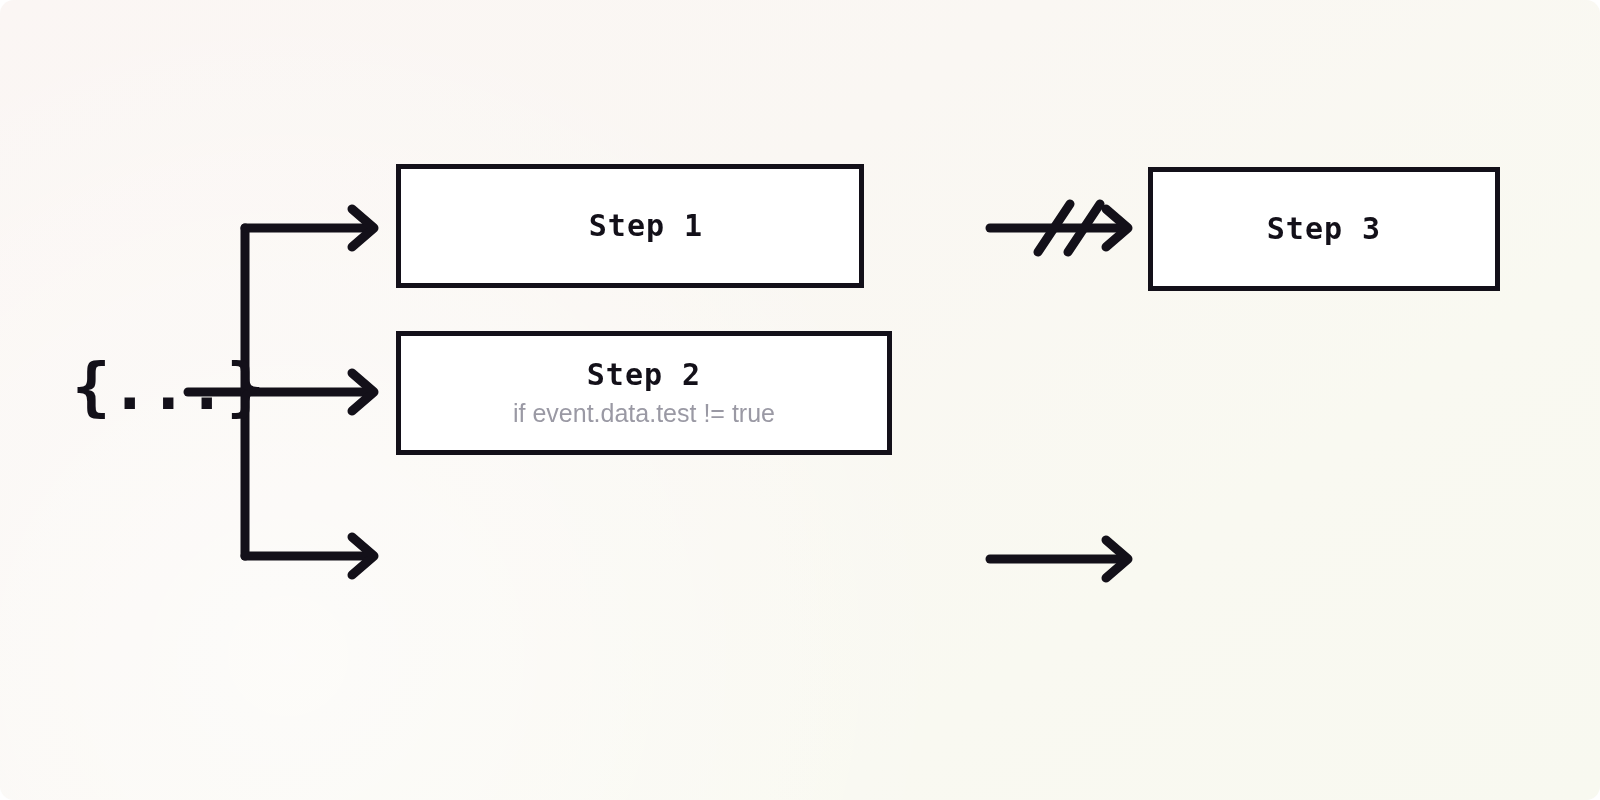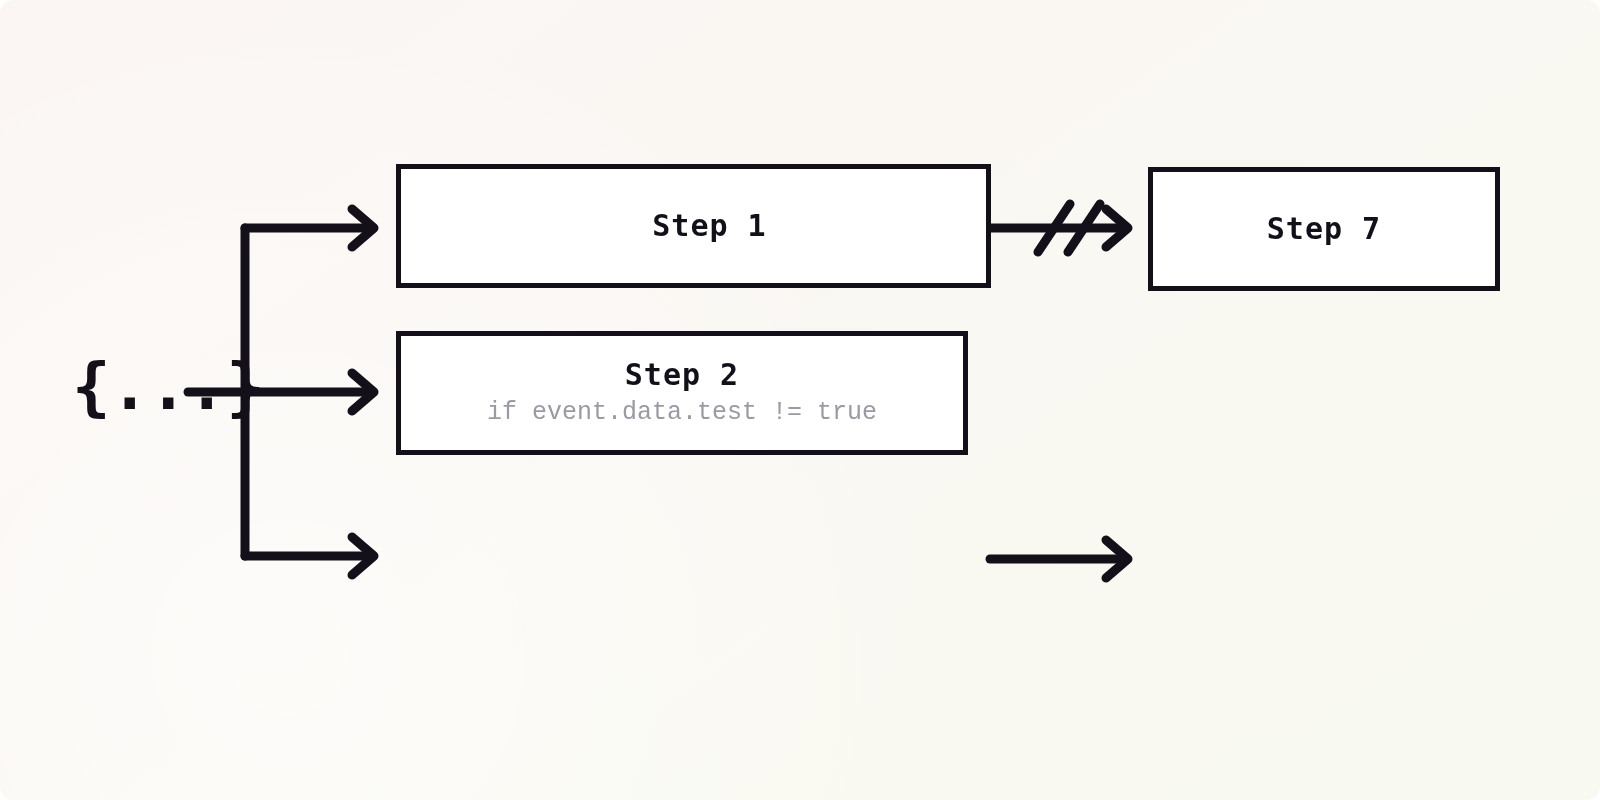--- a/index.html
+++ b/index.html
@@ -39,21 +39,21 @@
   .node-title {
     font-family: "DejaVu Sans Mono", "Liberation Mono", monospace;
     font-weight: bold;
     font-size: 30px;
     letter-spacing: 1px;
     color: #131019;
     line-height: 1.15;
     white-space: pre;
   }
   .node-condition {
-    font-family: Liberation Mono, monospace;
+    font-family: Liberation Sans, sans-serif;
     font-weight: normal;
     font-size: 25px;
     color: #9A99A4;
     line-height: 1.2;
     margin-top: 5px;
     white-space: pre;
   }
   .source-token {
     position: absolute;
     font-family: "DejaVu Sans Mono", "Liberation Mono", monospace;
@@ -91,28 +91,28 @@
       <path d="M 1038 252 L 1070 204"></path>
       <path d="M 1068 252 L 1100 204"></path>
 
       <path d="M 990 559 L 1126 559"></path>
       <path d="M 1106 540 L 1128 559 L 1106 578"></path>
     </g>
   </svg>
 
   <div class="source-token" style="left: 72px; top: 355px;">{...}</div>
 
-  <div class="node" style="left: 396px; top: 164px; width: 595px; height: 124px; padding-left: 32px;">
+  <div class="node" style="left: 396px; top: 164px; width: 468px; height: 124px; padding-left: 32px;">
     <div class="node-title">Step 1</div>
   </div>
 
-  <div class="node" style="left: 396px; top: 331px; width: 572px; height: 124px;">
+  <div class="node" style="left: 396px; top: 331px; width: 496px; height: 124px;">
     <div class="node-title">Step 2</div>
     <div class="node-condition">if event.data.test != true</div>
   </div>
 
 
   <div class="node" style="left: 1148px; top: 167px; width: 352px; height: 124px;">
-    <div class="node-title">Step 7</div>
+    <div class="node-title">Step 3</div>
   </div>
 
 
 </div>
 
 </body></html>

